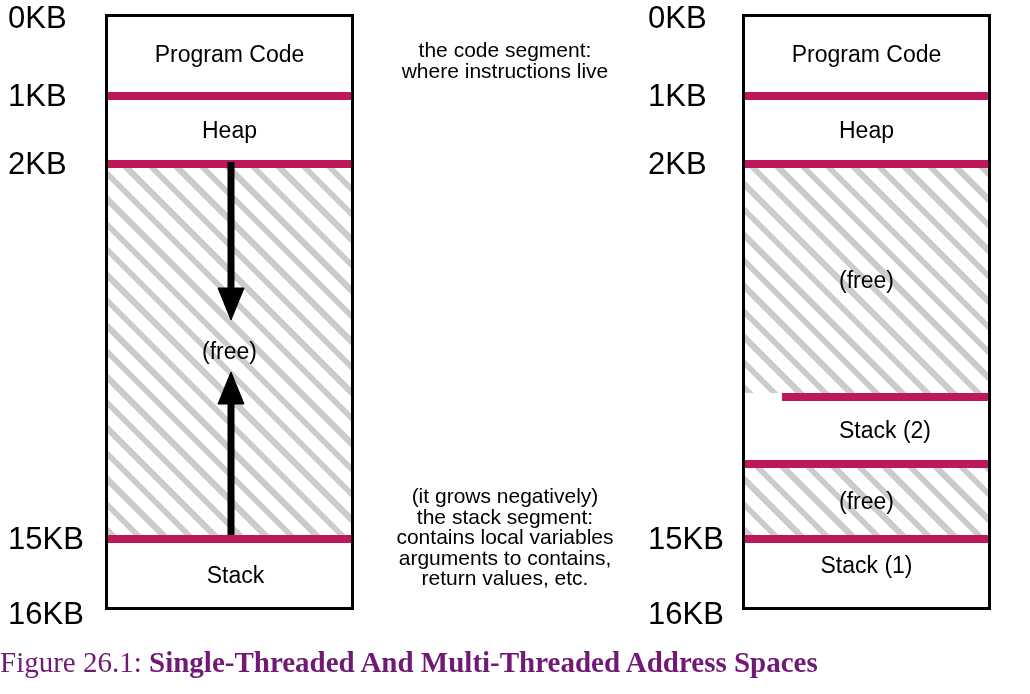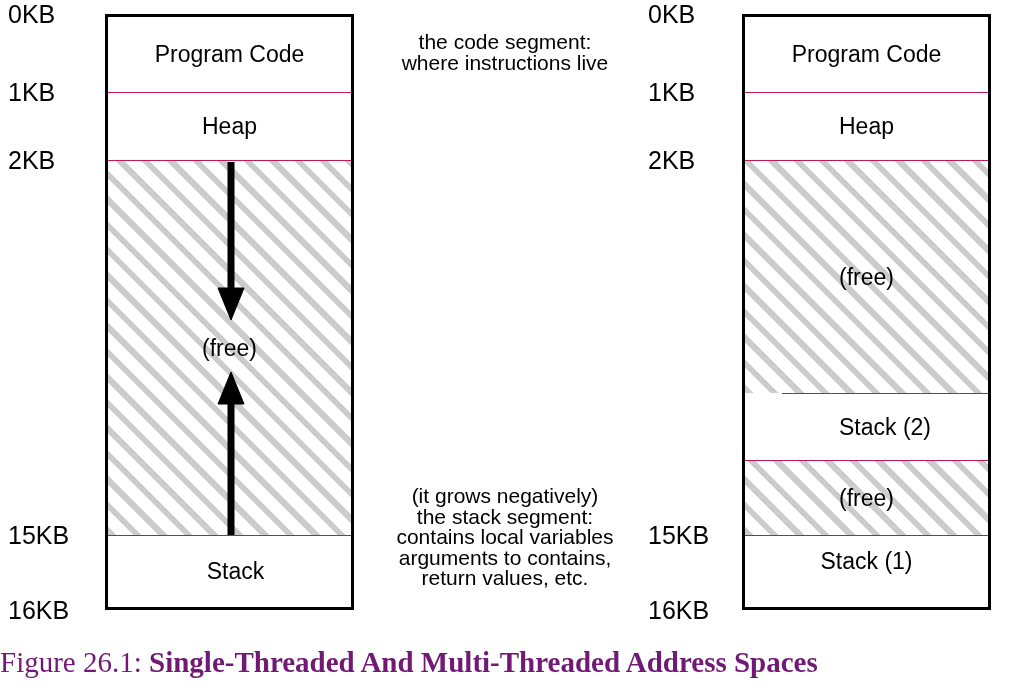--- a/index.html
+++ b/index.html
@@ -37,21 +37,21 @@
     right: 0;
     box-sizing: border-box;
     display: flex;
     align-items: center;
     justify-content: center;
     font-size: 23px;
     line-height: 1;
     color: #000;
   }
   .seg + .seg { }
-  .seg.divider-top { border-top: 1px solid #be185d; }
+  .seg.divider-top { border-top: 8px solid #be185d; }
 
   .seg.free {
     background-color: #ffffff;
     background-image: repeating-linear-gradient(
         45deg,
         #cccccc 0px,
         #cccccc 6px,
         #ffffff 6px,
         #ffffff 18px);
   }
@@ -60,21 +60,21 @@
     position: relative;
     z-index: 2;
     background: transparent;
     font-size: 23px;
     letter-spacing: 0px;
   }
 
   
   .axis-label {
     position: absolute;
-    font-size: 25px;
+    font-size: 31px;
     line-height: 1;
     color: #000;
     white-space: nowrap;
   }
   .axis-left  { left: 8px; }
   .axis-right { left: 648px; }
 
   
   .arrow-layer {
     position: absolute;
@@ -145,21 +145,21 @@
 
         <line x1="123" y1="145" x2="123" y2="283" stroke-width="7"></line>
         <polygon points="123,303 110,271 136,271"></polygon>
 
         <line x1="123" y1="518" x2="123" y2="375" stroke-width="7"></line>
         <polygon points="123,355 110,387 136,387"></polygon>
       </g>
     </svg>
   </div>
 
-  <div class="annot" id="annot-code" style="left:365px; top:32px; width:280px;">
+  <div class="annot" id="annot-code" style="left:365px; top:40px; width:280px;">
     <span>the code segment:</span>
     <span>where instructions live</span>
   </div>
 
 
   <div class="annot" id="annot-stack" style="left:365px; top:486px; width:280px;">
     <span>(it grows negatively)</span>
     <span>the stack segment:</span>
     <span>contains local variables</span>
     <span>arguments to contains,</span>

